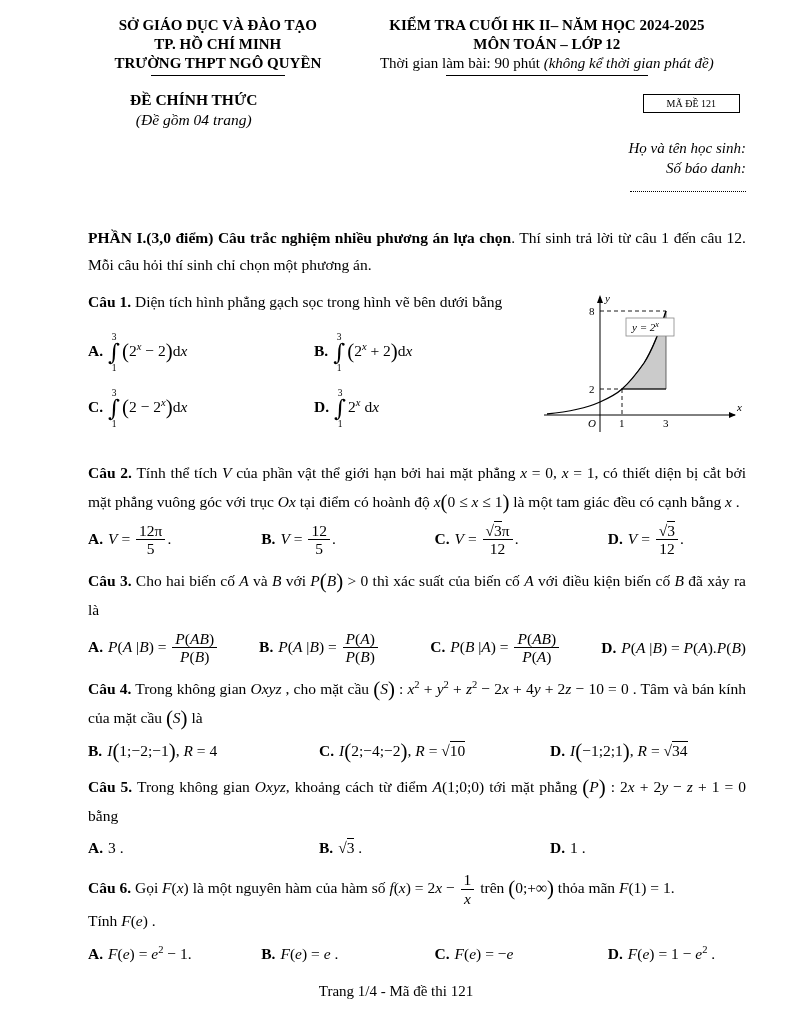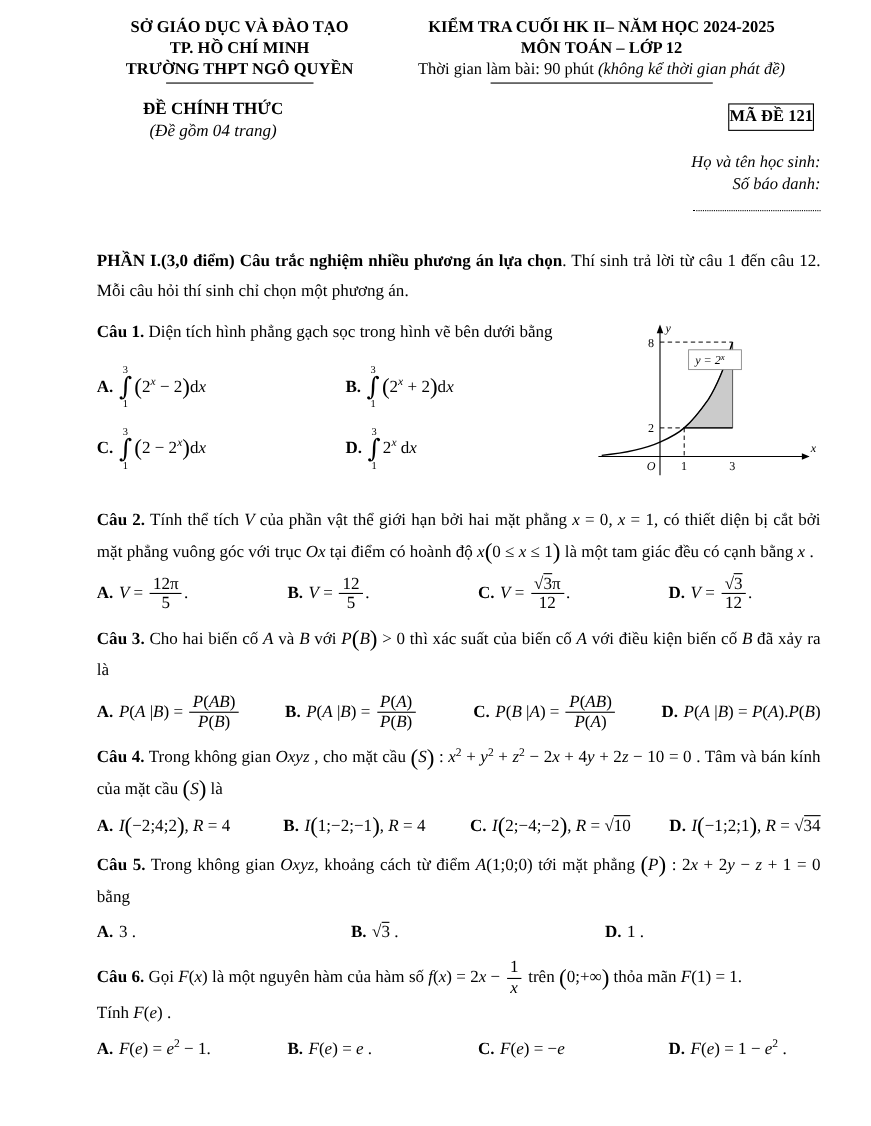--- a/index.html
+++ b/index.html
@@ -16,21 +16,21 @@
   
   .header { display: flex; justify-content: center; text-align: center; font-size: 15px; line-height: 1.25; }
   .h-left { width: 262px; }
   .h-right { width: 402px; }
   .hr-left { width: 134px; border-bottom: 1.4px solid #000; margin: 3px auto 0; }
   .hr-right { width: 202px; border-bottom: 1.4px solid #000; margin: 3px auto 0; }
 
   
   .meta-row { display: flex; justify-content: space-between; align-items: flex-start; margin-top: 14px; }
   .exam-type { margin-left: 42px; text-align: center; line-height: 1.3; }
-  .exam-code-box { border: 1.7px solid #000; padding: 3px 0; font-weight: bold; margin: 4px 6px 0 0; font-size: 15px; }
+  .exam-code-box { border: 1.7px solid #000; padding: 3px 23px; font-weight: normal; margin: 4px 6px 0 0; font-size: 10px; }
 
   
   .name-row { display: flex; align-items: flex-end; margin-top: 9px; font-style: italic; font-size: 15px; flex-direction: column; }
   .dots { flex: 1; border-bottom: 1.4px dotted #000; height: 1em; margin: 0 4px 2px 4px; }
   .dots-short { width: 116px; border-bottom: 1.4px dotted #000; height: 1em; margin: 0 0 2px 3px; }
 
   
   .part-title { margin: 30px 0 6px; line-height: 1.8; text-align: justify; }
 
   
@@ -191,21 +191,20 @@
               <span class="num"><i>P</i>(<i>AB</i>)</span>
               <span class="den"><i>P</i>(<i>A</i>)</span>
             </span></span></div>
       <div class="opt"><span class="okey">D.</span><span><i>P</i>(<i>A</i> |<i>B</i>) = <i>P</i>(<i>A</i>).<i>P</i>(<i>B</i>)</span></div>
     </div>
   </div>
 
   <div class="question">
     <p class="qtext"><b class="qlabel">Câu 4.</b> <span>Trong không gian <i>Oxyz</i> , cho mặt cầu <span class="bp">(</span><i>S</i><span class="bp">)</span> : <i>x</i><sup>2</sup> + <i>y</i><sup>2</sup> + <i>z</i><sup>2</sup> − 2<i>x</i> + 4<i>y</i> + 2<i>z</i> − 10 = 0 . Tâm và bán kính của mặt cầu <span class="bp">(</span><i>S</i><span class="bp">)</span> là</span></p>
     <div class="opts4">
-      <div class="opt"><span class="okey">A.</span><span><i>I</i><span class="bp">(</span>−2;4;2<span class="bp">)</span>, <i>R</i> = 4</span></div>
       <div class="opt"><span class="okey">B.</span><span><i>I</i><span class="bp">(</span>1;−2;−1<span class="bp">)</span>, <i>R</i> = 4</span></div>
       <div class="opt"><span class="okey">C.</span><span><i>I</i><span class="bp">(</span>2;−4;−2<span class="bp">)</span>, <i>R</i> = <span class="sqrt">√<span class="rad">10</span></span></span></div>
       <div class="opt"><span class="okey">D.</span><span><i>I</i><span class="bp">(</span>−1;2;1<span class="bp">)</span>, <i>R</i> = <span class="sqrt">√<span class="rad">34</span></span></span></div>
     </div>
   </div>
 
   <div class="question">
     <p class="qtext"><b class="qlabel">Câu 5.</b> <span>Trong không gian <i>Oxyz</i>, khoảng cách từ điểm <i>A</i>(1;0;0) tới mặt phẳng <span class="bp">(</span><i>P</i><span class="bp">)</span> : 2<i>x</i> + 2<i>y</i> − <i>z</i> + 1 = 0 bằng</span></p>
     <div class="opts4">
       <div class="opt"><span class="okey">A.</span><span>3 .</span></div>
@@ -221,14 +220,15 @@
           </span> trên <span class="bp">(</span>0;+∞<span class="bp">)</span> thỏa mãn <i>F</i>(1) = 1.</span></p>
     <p class="qtext"><span>Tính <i>F</i>(<i>e</i>) .</span></p>
     <div class="opts4">
       <div class="opt"><span class="okey">A.</span><span><i>F</i>(<i>e</i>) = <i>e</i><sup>2</sup> − 1.</span></div>
       <div class="opt"><span class="okey">B.</span><span><i>F</i>(<i>e</i>) = <i>e</i> .</span></div>
       <div class="opt"><span class="okey">C.</span><span><i>F</i>(<i>e</i>) = −<i>e</i></span></div>
       <div class="opt"><span class="okey">D.</span><span><i>F</i>(<i>e</i>) = 1 − <i>e</i><sup>2</sup> .</span></div>
     </div>
   </div>
 
+  <div class="footer">Trang 1/4 - Mã đề thi 121</div>
 
 </div>
 
 </body></html>

